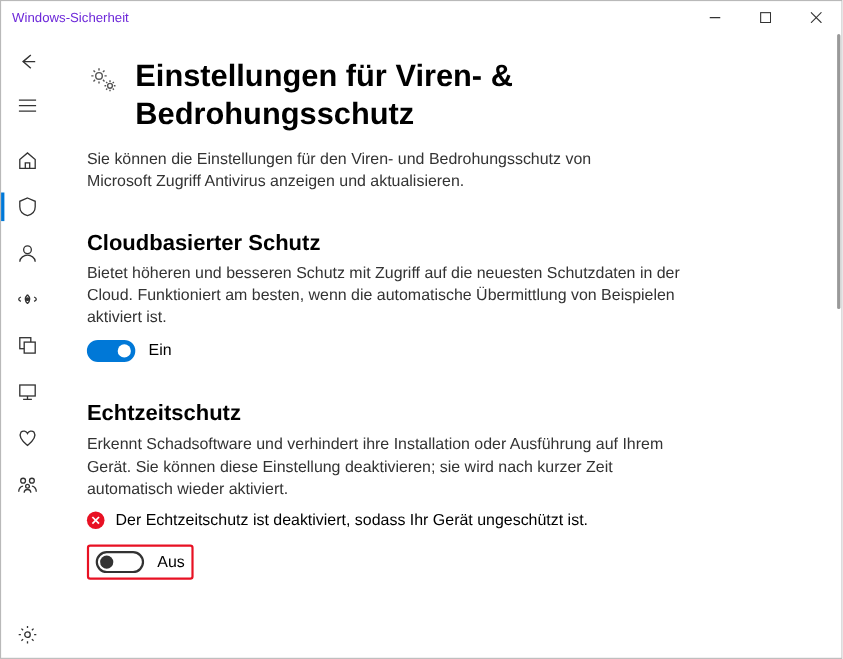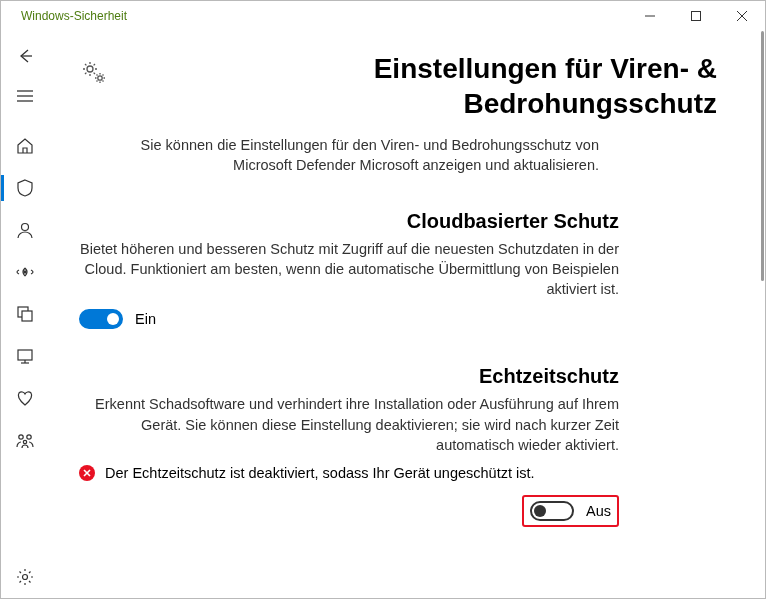--- a/index.html
+++ b/index.html
@@ -1,23 +1,23 @@
 <!DOCTYPE html>
 <html><head>
 <meta charset="utf-8">
 <style>
   * { box-sizing: border-box; margin: 0; padding: 0; }
   html, body { width: 766px; height: 599px; font-family: "Segoe UI", Arial, sans-serif; background: #fff; color: #000; overflow: hidden; }
   .window { width: 766px; height: 599px; border: 1px solid #b9b9b9; display: flex; flex-direction: column; position: relative; }
-  .titlebar { height: 30px; display: flex; align-items: center; padding-left: 20px; font-size: 12px; color: #4d7c0f; }
+  .titlebar { height: 30px; display: flex; align-items: center; padding-left: 10px; font-size: 12px; color: #6d28d9; }
   .titlebar .title { flex: 1; }
   .win-controls { display: flex; }
   .win-btn { width: 46px; height: 30px; display: flex; align-items: center; justify-content: center; color: #333; }
   .win-btn svg { display: block; }
-  .body { flex: 1; display: flex; min-height: 0; text-align: right; }
+  .body { flex: 1; display: flex; min-height: 0; }
   .sidebar { width: 48px; display: flex; flex-direction: column; align-items: center; padding-top: 4px; border-right: 1px solid transparent; }
   .side-btn { width: 40px; height: 38px; margin: 2px 0; display: flex; align-items: center; justify-content: center; color: #222; position: relative; }
   .side-btn.menu { height: 34px; }
   .side-btn.active::before { content: ""; position: absolute; left: -4px; top: 6px; bottom: 6px; width: 3px; background: #0078D7; }
   .side-btn svg { stroke: #333; }
   .side-spacer { flex: 1; }
   .content { flex: 1; position: relative; overflow: hidden; }
   .content-inner { position: absolute; left: 0; right: 8px; top: 0; bottom: 0; overflow-y: auto; padding: 20px 40px 30px 30px; }
   .content-inner::-webkit-scrollbar { width: 0; }
   .scroll-indicator { position: absolute; right: 1px; top: 0; width: 3px; height: 250px; background: #999; border-radius: 2px; }
@@ -147,21 +147,21 @@
               <g stroke="#555" stroke-width="1.3">
                 <circle cx="11" cy="12" r="3"></circle>
                 <path d="M11 5 V7 M11 17 V19 M4 12 H6 M16 12 H18 M6 7 L7.4 8.4 M14.6 15.6 L16 17 M16 7 L14.6 8.4 M7.4 15.6 L6 17"></path>
                 <circle cx="21" cy="21" r="2.2"></circle>
                 <path d="M21 16 V17.5 M21 24.5 V26 M16 21 H17.5 M24.5 21 H26 M17.5 17.5 L18.5 18.5 M23.5 23.5 L24.5 24.5 M24.5 17.5 L23.5 18.5 M18.5 23.5 L17.5 24.5"></path>
               </g>
             </svg>
           </span>
           <h1>Einstellungen für Viren- &amp; Bedrohungsschutz</h1>
         </div>
-        <p class="lead">Sie können die Einstellungen für den Viren- und Bedrohungsschutz von Microsoft Defender Microsoft anzeigen und aktualisieren.</p>
+        <p class="lead">Sie können die Einstellungen für den Viren- und Bedrohungsschutz von Microsoft Zugriff Antivirus anzeigen und aktualisieren.</p>
 
         <div class="section">
           <h2>Cloudbasierter Schutz</h2>
           <p class="desc">Bietet höheren und besseren Schutz mit Zugriff auf die neuesten Schutzdaten in der Cloud. Funktioniert am besten, wenn die automatische Übermittlung von Beispielen aktiviert ist.</p>
           <div class="toggle-row">
             <div class="toggle on">
                 <div class="knob"></div>
               </div>
             <span class="toggle-label">Ein</span>
           </div>

